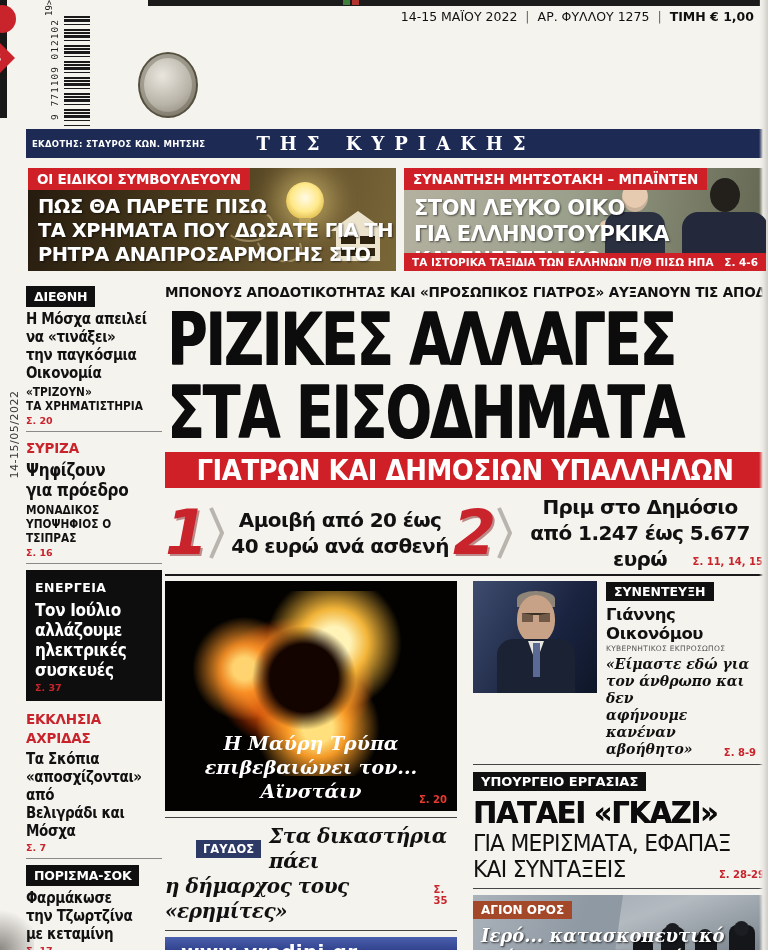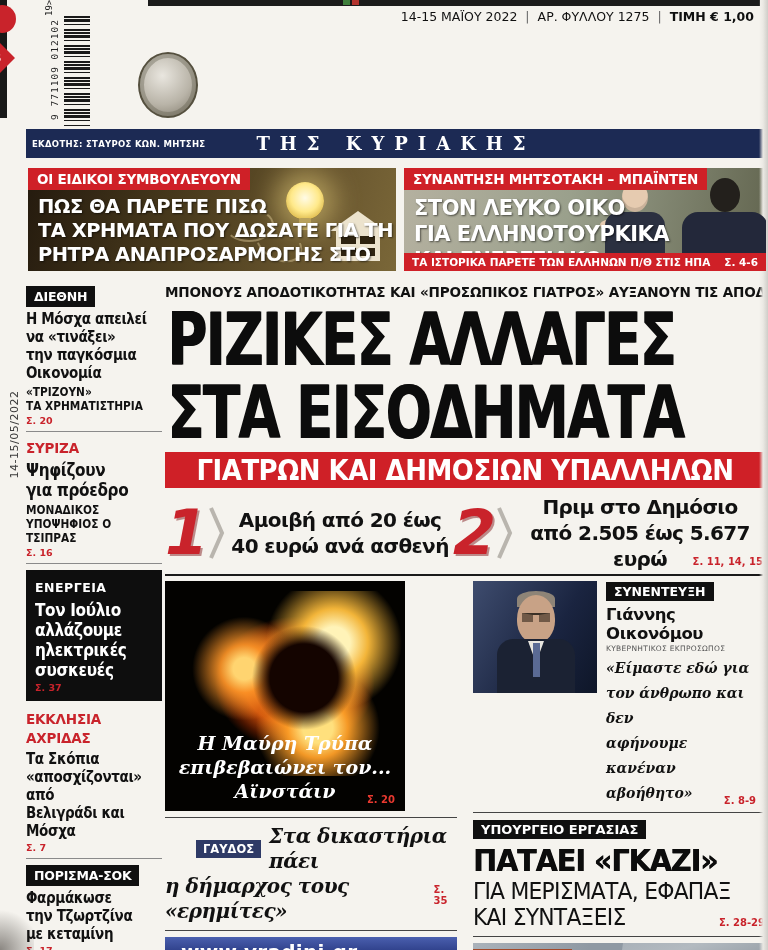--- a/index.html
+++ b/index.html
@@ -107,21 +107,21 @@
   .bullet1{width:288px;} .bullet2{width:312px;}
   .bnum{font-size:62px;font-weight:bold;font-style:italic;color:#c9232b;line-height:60px;
         text-shadow:2px 2px 0 rgba(120,10,14,.45);}
   .bchev{margin:0 2px 0 1px;}
   .btxt{flex:1;text-align:center;font-weight:bold;font-size:20px;line-height:26px;letter-spacing:-.6px;
         white-space:pre-line;}
   .lead-page{position:absolute;right:2px;top:272px;color:#c9232b;font-weight:bold;font-size:10px;}
   .main-rule{position:absolute;left:0;top:290px;width:600px;border-top:2px solid #1a1a1a;}
   
   .leftcol{position:absolute;left:0;top:297px;width:292px;}
-  .bh{position:relative;width:240px;height:230px;background:#030200;overflow:hidden;}
+  .bh{position:relative;width:292px;height:230px;background:#030200;overflow:hidden;}
   .bh-blob{position:absolute;left:24px;top:10px;width:230px;height:185px;
     background:
       radial-gradient(circle at 50% 47%,#140400 0 34px,rgba(20,4,0,0) 52px),
       radial-gradient(circle at 63% 28%,#fff3b8 0 16px,rgba(255,190,60,.95) 34px,rgba(200,70,0,0) 68px),
       radial-gradient(circle at 56% 74%,#ffe07d 0 15px,rgba(255,160,40,.95) 30px,rgba(200,70,0,0) 62px),
       radial-gradient(circle at 24% 42%,#ffd470 0 11px,rgba(255,150,40,.9) 24px,rgba(190,60,0,0) 52px),
       radial-gradient(ellipse 105px 88px at 46% 50%,rgba(225,85,10,.9) 0 48%,rgba(130,35,0,.55) 66%,rgba(0,0,0,0) 76%);}
   .bh-caption{position:absolute;left:0;bottom:8px;width:100%;text-align:center;color:#fff;
         font-family:"DejaVu Serif",serif;font-style:italic;font-weight:bold;font-size:19px;line-height:24px;
         white-space:pre-line;}
@@ -147,21 +147,21 @@
         border-left:11px solid rgba(40,30,20,.55);border-right:11px solid rgba(40,30,20,.55);
         border-top:2px solid #3a3026;box-sizing:border-box;}
   .iv-body{position:absolute;left:24px;top:58px;width:78px;height:54px;border-radius:16px 16px 0 0;background:#1b2233;}
   .iv-shirt{position:absolute;left:55px;top:60px;width:16px;height:22px;background:#e8e6e0;
         clip-path:polygon(0 0,100% 0,50% 100%);}
   .iv-tie{position:absolute;left:60px;top:62px;width:7px;height:34px;background:#5a6a94;}
   .iv-info{padding-left:9px;width:159px;box-sizing:border-box;position:relative;}
   .iv-label{display:inline-block;background:#101010;color:#fff;font-weight:bold;font-size:12.5px;padding:2px 8px;}
   .iv-name{font-weight:bold;font-size:16.5px;margin-top:4px;letter-spacing:-.4px;}
   .iv-role{font-size:7.5px;color:#555;letter-spacing:.3px;margin-top:1px;}
-  .iv-quote{font-family:"DejaVu Serif",serif;font-style:italic;font-weight:bold;font-size:14px;line-height:25px;
+  .iv-quote{font-family:"DejaVu Serif",serif;font-style:italic;font-weight:bold;font-size:14px;line-height:17px;
         margin-top:3px;white-space:pre-line;}
   .iv-page{position:absolute;right:0;bottom:0;color:#c9232b;font-weight:bold;font-size:10px;}
   .min-label{display:inline-block;background:#101010;color:#fff;font-weight:bold;font-size:13px;padding:2px 8px;}
   .min-h1{font-weight:bold;font-size:30px;letter-spacing:-1px;margin-top:4px;white-space:nowrap;
         transform:scaleX(.95);transform-origin:left top;color:#0c0c0c;text-shadow:.6px 0 0 #0c0c0c;}
   .min-h2{font-size:23px;letter-spacing:-.8px;line-height:26px;white-space:nowrap;
         transform:scaleX(.95);transform-origin:left top;color:#111;}
   .min-row{position:relative;}
   .min-page{position:absolute;right:0;bottom:2px;color:#c9232b;font-weight:bold;font-size:10px;}
   .agion{position:relative;width:292px;height:100px;overflow:hidden;
@@ -247,21 +247,21 @@
       <div class="head"></div>
       <div class="body"></div>
     </div>
     <div class="promo-label">ΣΥΝΑΝΤΗΣΗ ΜΗΤΣΟΤΑΚΗ – ΜΠΑΪΝΤΕΝ</div>
     <div class="promo-lines" style="font-size:21px;line-height:26px;">
       <div>ΣΤΟΝ ΛΕΥΚΟ ΟΙΚΟ</div>
       <div>ΓΙΑ ΕΛΛΗΝΟΤΟΥΡΚΙΚΑ</div>
       <div>ΚΑΙ ΕΝΕΡΓΕΙΑΚΟ</div>
     </div>
     <div class="promo-strip">
-      <span>ΤΑ ΙΣΤΟΡΙΚΑ ΠΑΡΕΤΕ ΤΩΝ ΕΛΛΗΝΩΝ Π/Θ ΣΤΙΣ ΗΠΑ</span>
+      <span>ΤΑ ΙΣΤΟΡΙΚΑ ΤΑΞΙΔΙΑ ΤΩΝ ΕΛΛΗΝΩΝ Π/Θ ΠΙΣΩ ΗΠΑ</span>
       <span class="sp">Σ. 4-6</span>
     </div>
   </div>
 
   <div class="sidebar">
     <div>
       <span class="sb-label-black">ΔΙΕΘΝΗ</span>
       <div class="sb-title">Η Μόσχα απειλεί
 να «τινάξει»
 την παγκόσμια
@@ -322,21 +322,21 @@
           </svg>
         <div class="btxt">Αμοιβή από 20 έως
 40 ευρώ ανά ασθενή</div>
       </div>
       <div class="bullet bullet2">
         <div class="bnum">2</div>
         <svg class="bchev" width="16" height="56" viewBox="0 0 16 56">
             <polyline points="2,3 13,28 2,53" fill="none" stroke="#b9b5ae" stroke-width="4"></polyline>
           </svg>
         <div class="btxt">Πριμ στο Δημόσιο
-από 2.505 έως 5.677 ευρώ</div>
+από 1.247 έως 5.677 ευρώ</div>
       </div>
     </div>
     <div class="lead-page">Σ. 11, 14, 15</div>
     <div class="main-rule"></div>
 
     <div class="leftcol">
       <div class="bh">
         <div class="bh-blob"></div>
         <div class="bh-caption">Η Μαύρη Τρύπα
 επιβεβαιώνει τον... Αϊνστάιν</div>

